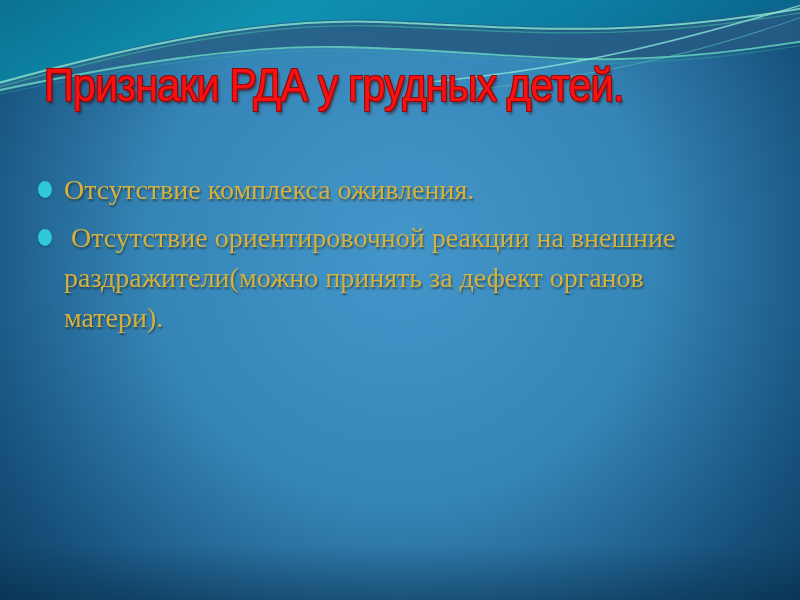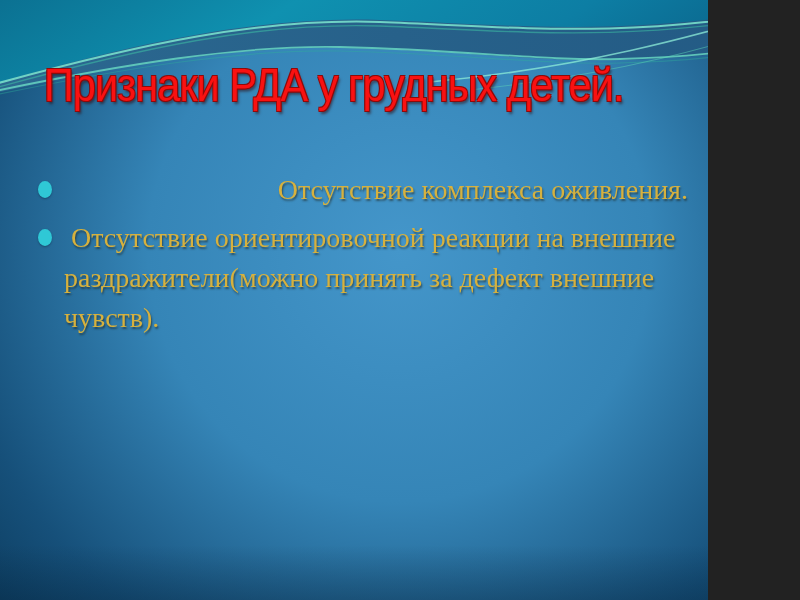--- a/index.html
+++ b/index.html
@@ -1,18 +1,18 @@
 <!DOCTYPE html>
 <html style="--title: #f91111; --title-outline: #8f0a0a; --bullet-text: #d6b13e; --bullet-marker: #2fc8d6; --bg-center: #4496ca; --bg-edge: #0b3a5c; --band-teal: #0f91b0; --wave-dark: #2b6890; --wave-line: #7ce6cf;"><head>
 <meta charset="utf-8">
 <style>
   html, body { margin: 0; padding: 0; background: #222; }
   .slide {
     position: relative;
-    width: 708px; height: 600px;
+    width: 800px; height: 600px;
     overflow: hidden;
     font-family: "Liberation Sans", sans-serif;
   }
   .bg { position: absolute; inset: 0; width: 800px; height: 600px; display: block; }
   .title {
     position: absolute;
     left: 44px; top: 58px;
     margin: 0;
     font-family: "Liberation Sans", sans-serif;
     font-size: 46px;
@@ -33,21 +33,20 @@
     position: absolute;
     left: 38px; top: 170px;
     width: 650px;
     margin: 0; padding: 0;
     list-style: none;
   }
   .bullets li {
     display: flex;
     align-items: flex-start;
     margin: 0 0 8px 0;
-    justify-content: space-between;
   }
   .marker {
     flex: none;
     width: 14px; height: 17px;
     border-radius: 50%;
     background: var(--bullet-marker, #2fc8d6);
     margin: 11px 12px 0 0;
     box-shadow: 0 1px 2px rgba(0,20,40,0.35);
   }
   .bullet-text {
@@ -108,17 +107,17 @@
 
   <h1 class="title">Признаки РДА у грудных детей.</h1>
 
   <ul class="bullets">
     <li>
       <span class="marker"></span>
       <span class="bullet-text">Отсутствие комплекса оживления.</span>
     </li>
     <li>
       <span class="marker"></span>
-      <span class="bullet-text"> Отсутствие ориентировочной реакции на внешние раздражители(можно принять за дефект внешние чувств).</span>
+      <span class="bullet-text"> Отсутствие ориентировочной реакции на внешние раздражители(можно принять за дефект органов матери).</span>
     </li>
   </ul>
 
 </div>
 
 </body></html>

